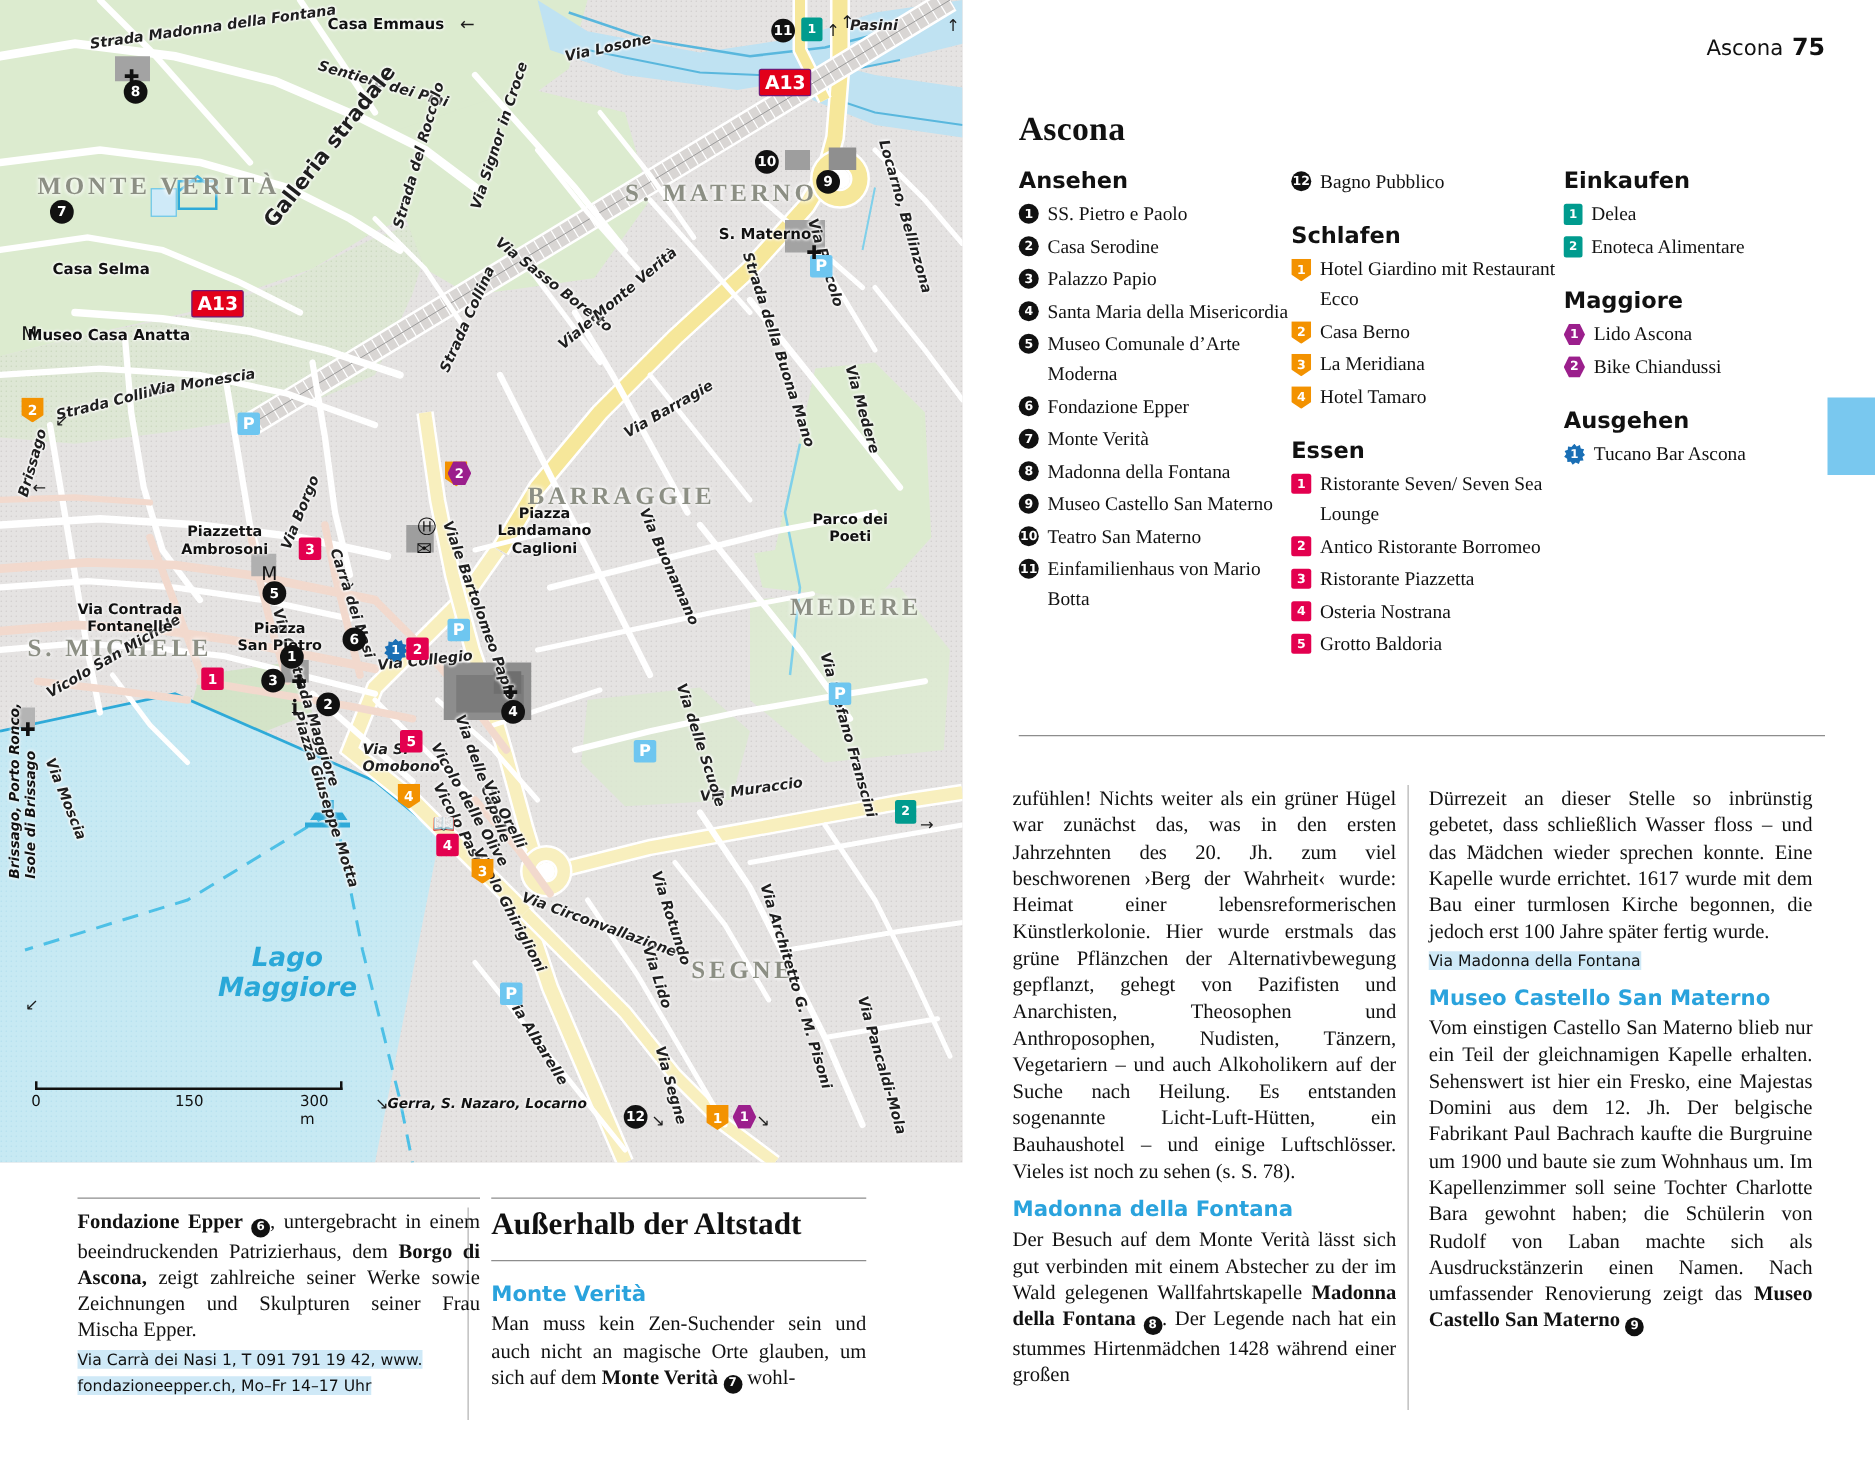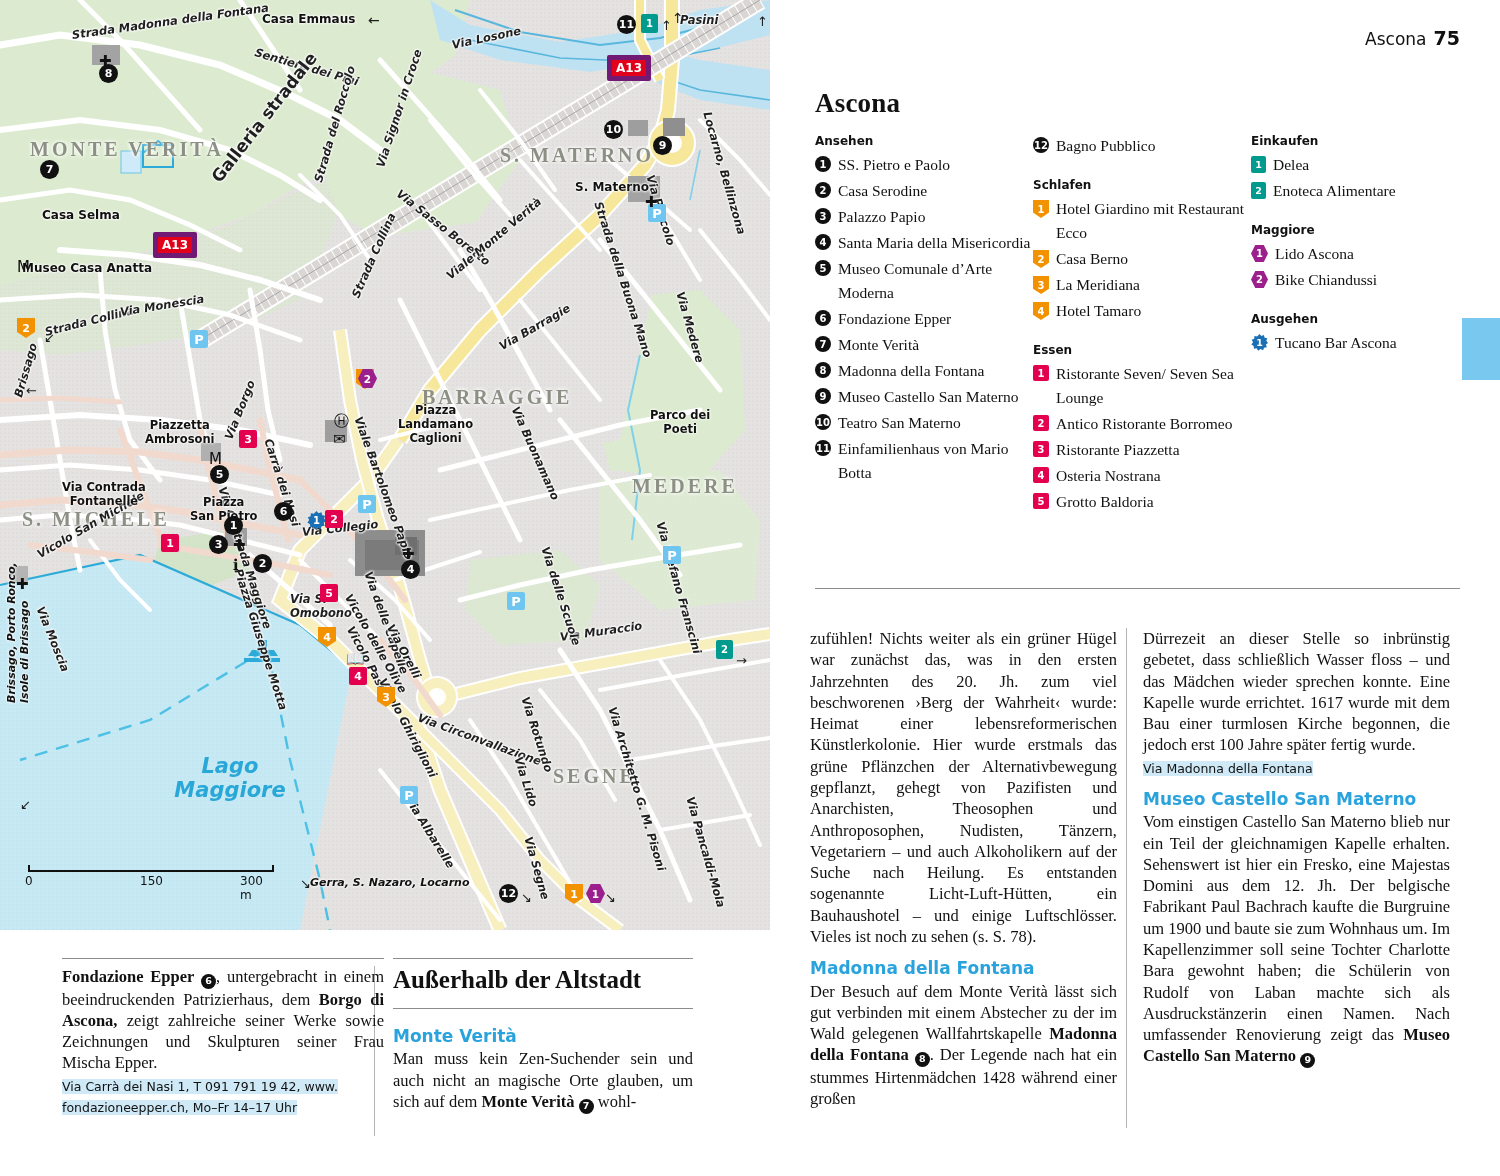--- a/index.html
+++ b/index.html
@@ -60,22 +60,22 @@
             clip-path:polygon(50% 0,61% 12%,76% 6%,80% 22%,96% 25%,90% 40%,
                               100% 52%,88% 62%,93% 78%,77% 80%,71% 95%,56% 88%,
                               42% 98%,33% 84%,17% 86%,16% 70%,2% 61%,12% 48%,
                               4% 34%,19% 28%,20% 12%,36% 15%); }
   .poi{ position:absolute; display:flex; align-items:center; justify-content:center;
         font-family:"DejaVu Sans", sans-serif; }
   .poi.park{ width:18px;height:18px;background:#6ec6f0;color:#fff;
              font-size:13px;font-weight:700;border-radius:2px; }
   .poi.plain{ color:#111;font-size:15px; }
   .a13{ position:absolute;background:#e2001a;color:#fff;
-        font-family:"DejaVu Sans", sans-serif;font-size:12px;font-weight:700;
-        padding:1px 4px;border-radius:2px;border:5px solid #701a75; }
+        font-family:"DejaVu Sans", sans-serif;font-size:15px;font-weight:700;
+        padding:1px 4px;border-radius:2px;border:1px solid #701a75; }
 
   #scalebar{ position:absolute; left:28px; top:865px; width:246px; }
   #scalebar .bar{ height:7px; border-left:2px solid #111; border-right:2px solid #111;
                   border-bottom:2px solid #111; }
   #scalebar .nums{ position:relative; height:16px; margin-top:2px;
                    font-family:"DejaVu Sans",sans-serif; font-size:12px; color:#111;}
   #scalebar .nums span{ position:absolute; }
 
   
   #pg-head{
@@ -89,21 +89,21 @@
 
   #legend{ position:absolute; left:815px; top:88px; width:645px; }
   #legend h1{ font-family:"Liberation Serif", serif; font-size:27px;
               font-weight:700; color:#111; margin-bottom:15px; letter-spacing:.2px;}
   .legcols{ display:flex; gap:0; }
   .legcol{ }
   .legcol.c1{ width:218px; }
   .legcol.c2{ width:218px; }
   .legcol.c3{ width:209px; }
   .legsec{ margin-bottom:20px; }
-  .legsec h2{ font-family:"DejaVu Sans", sans-serif; font-size:12px;
+  .legsec h2{ font-family:"DejaVu Sans", sans-serif; font-size:18px;
               font-weight:700; color:#111; margin-bottom:5px; }
   .legitem{ display:flex; align-items:flex-start; margin-bottom:2px; }
   .legitem .ic{ flex:0 0 auto; margin-right:7px; margin-top:3px; }
   .legitem .tx{ font-family:"Liberation Serif", serif; font-size:15.5px;
                 color:#111; line-height:1.55; }
   .lmk{ display:flex; align-items:center; justify-content:center;
         font-family:"DejaVu Sans", sans-serif; font-weight:700; color:#fff; }
   .lmk.circ{ width:16px;height:16px;border-radius:50%;background:#111;font-size:10px; }
   .lmk.pent{ width:16px;height:18px;background:#f39200;font-size:10px;
              clip-path:polygon(0 0,100% 0,100% 70%,50% 100%,0 70%); }

